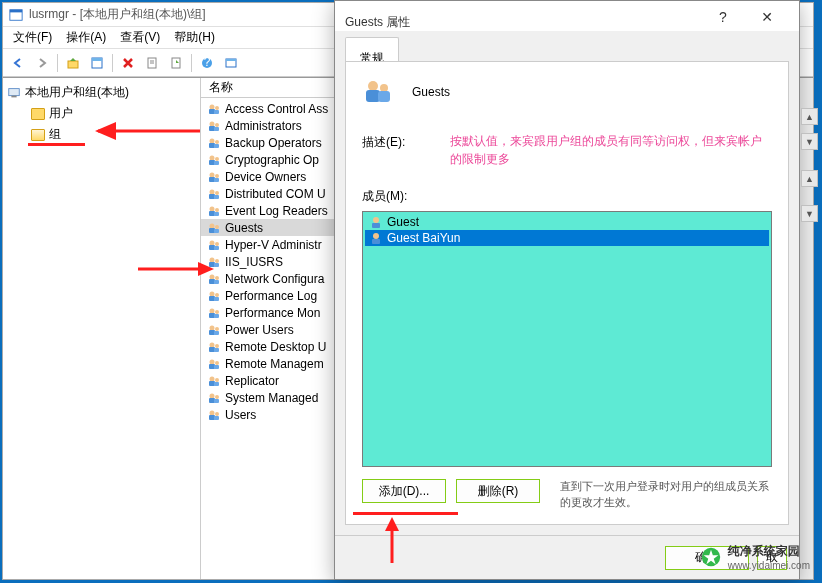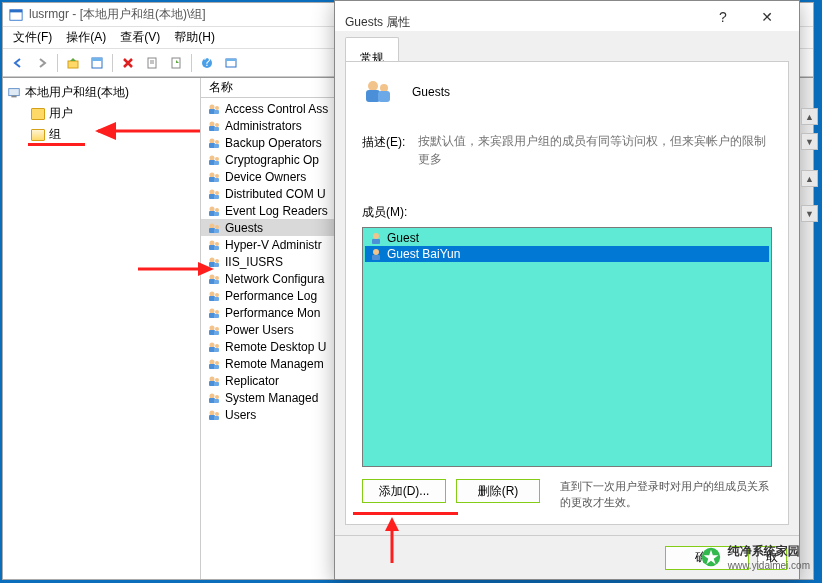--- a/index.html
+++ b/index.html
@@ -30,23 +30,23 @@
 .dialog{position:absolute;left:334px;top:0;width:466px;height:580px;background:#f0f0f0;border:1px solid #888;box-shadow:0 4px 20px rgba(0,0,0,.3);display:flex;flex-direction:column}
 .dlg-title{height:30px;background:#fff;display:flex;align-items:flex-end;padding:0 10px}
 .dlg-title-text{flex:1;color:#333}
 .dlg-btn{width:44px;height:28px;display:flex;align-items:center;justify-content:center;font-size:14px;color:#333}
 .dlg-body{flex:1;padding:6px 10px 10px;display:flex;flex-direction:column}
 .tab-strip{height:24px;display:flex}
 .tab{padding:12px 14px;background:#fff;border:1px solid #ccc;border-bottom:none;border-radius:2px 2px 0 0}
 .tab-page{flex:1;background:#fff;border:1px solid #ccc;padding:14px 16px;display:flex;flex-direction:column}
 .hdr-row{display:flex;align-items:center;gap:18px;margin-bottom:24px}
 .big-icon{width:32px;height:32px}
-.desc-row{display:flex;margin-bottom:36px}
+.desc-row{display:flex;gap:32px;margin-bottom:20px}
 .desc-lbl{width:56px;padding-top:2px}
-.desc-txt{flex:1;color:#737373;line-height:1.5}
+.desc-txt{flex:1;color:#ec4899;line-height:1.5}
 .mem-lbl{margin-bottom:6px}
 .mem-box{flex:1;border:1px solid #7a7a7a;background:#5eead4;padding:2px;overflow:auto}
 .mem-item{display:flex;align-items:center;padding:1px 4px;gap:4px}
 .mem-item.sel{background:#0078d4;color:#fff}
 .mini-icon{width:14px;height:14px}
 .btn-row{display:flex;align-items:flex-start;gap:10px;margin-top:12px}
 .btn{width:84px;height:24px;border:1px solid #84cc16;background:#fdfdfd;display:flex;align-items:center;justify-content:center;cursor:pointer}
 .note{flex:1;font-size:11px;color:#555;line-height:1.4;padding-left:10px}
 .dlg-footer{height:44px;border-top:1px solid #ccc;display:flex;align-items:center;justify-content:flex-end;padding:0 12px;gap:8px;background:#f0f0f0}
 .arrow{position:absolute;pointer-events:none}

